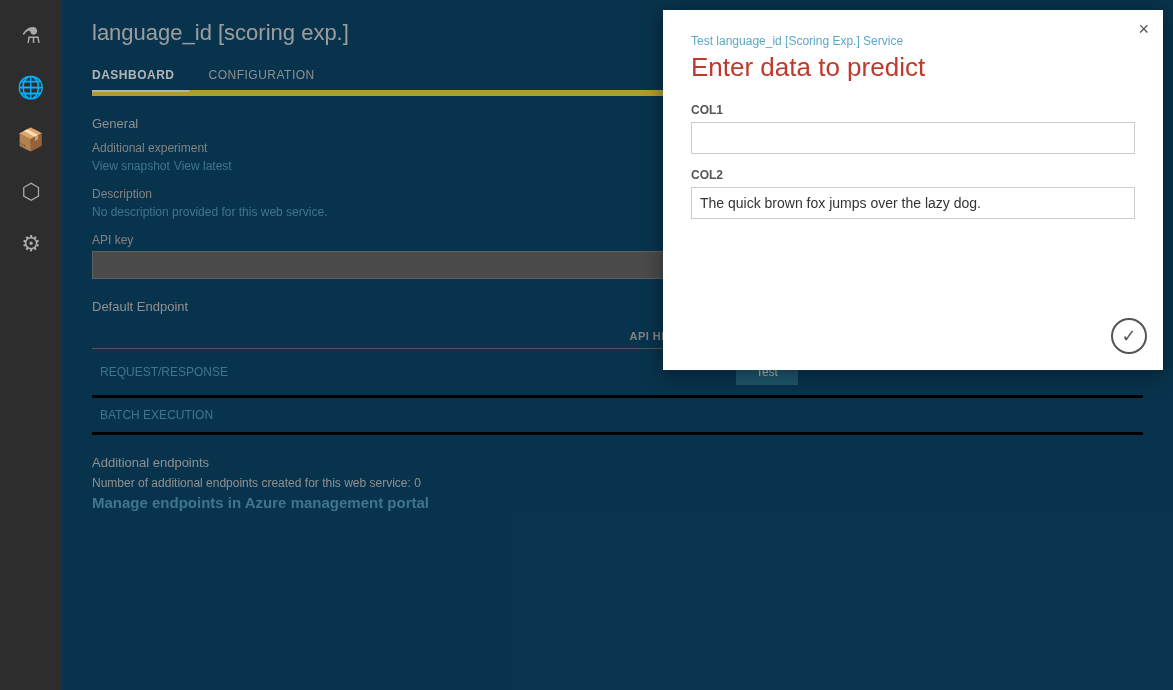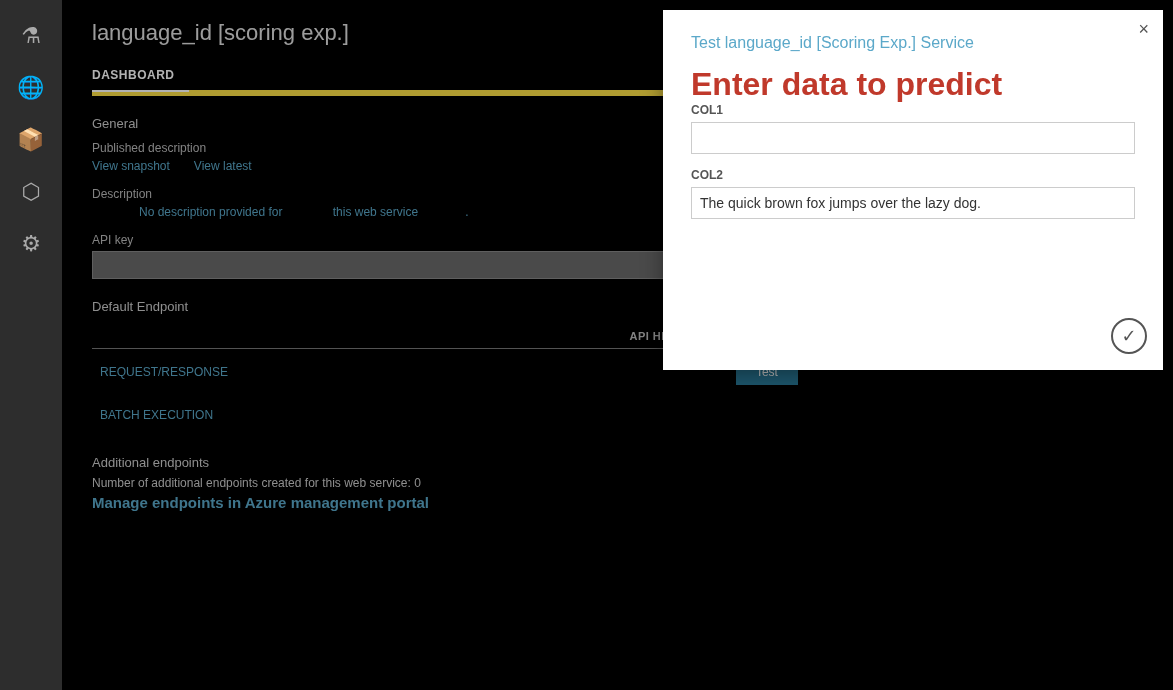--- a/index.html
+++ b/index.html
@@ -26,21 +26,21 @@
       cursor: pointer;
     }
     .sidebar-icon {
       font-size: 22px;
       color: #aaa;
     }
 
     
     .main {
       flex: 1;
-      background: #000000;
+      background: #0c4a6e;
       padding: 20px 30px;
       position: relative;
     }
 
     .page-title {
       font-size: 22px;
       color: #e0e0e0;
       font-weight: 300;
       margin-bottom: 16px;
     }
@@ -72,36 +72,36 @@
     }
 
     .label {
       font-size: 12px;
       color: #bbb;
       margin-bottom: 4px;
     }
 
     .links-row {
       display: flex;
-      gap: 24px;
+      gap: 4px;
       margin-bottom: 14px;
     }
     .link {
       font-size: 12px;
       color: #5ba8c9;
       cursor: pointer;
       text-decoration: none;
     }
 
     .description-text {
       font-size: 12px;
       color: #ccc;
       margin-bottom: 14px;
     }
-    .description-text span { color: #5ba8c9; margin-left: 47px; }
+    .description-text span { color: #5ba8c9; }
 
     .api-key-row {
       display: flex;
       align-items: center;
       gap: 6px;
       margin-bottom: 20px;
     }
     .api-key-input {
       flex: 1;
       height: 28px;
@@ -205,29 +205,30 @@
       right: 14px;
       font-size: 18px;
       color: #555;
       cursor: pointer;
       background: none;
       border: none;
       line-height: 1;
     }
 
     .modal-subtitle {
-      font-size: 16px;
+      font-size: 12px;
       color: #5ba8c9;
-      margin-bottom: 14px;
+      margin-bottom: 4px;
     }
 
     .modal-title {
-      font-size: 32px;
+      font-size: 26px;
       color: #c0392b;
-      font-weight: 700;
+      font-weight: 400;
+      margin-bottom: 20px;
     }
 
     .modal-field-label {
       font-size: 12px;
       color: #555;
       margin-bottom: 5px;
       font-weight: 600;
     }
 
     .modal-input {
@@ -277,25 +278,26 @@
   <div class="sidebar-item">
     <span class="sidebar-icon">⚙</span>
   </div>
 </div>
 
 <div class="main">
   <div class="page-title">language_id [scoring exp.]</div>
 
   <div class="tabs">
     <div class="tab active">DASHBOARD</div>
+    <div class="tab">CONFIGURATION</div>
   </div>
 
   <div class="section-title">General</div>
 
-  <div class="label">Published description</div>
+  <div class="label">Additional experiment</div>
   <div class="links-row">
     <a class="link">View snapshot</a>
     <a class="link">View latest</a>
   </div>
 
   <div class="label">Description</div>
   <div class="description-text">
     <span>No description provided for </span><span class="link">this web service</span><span>.</span>
   </div>
 

